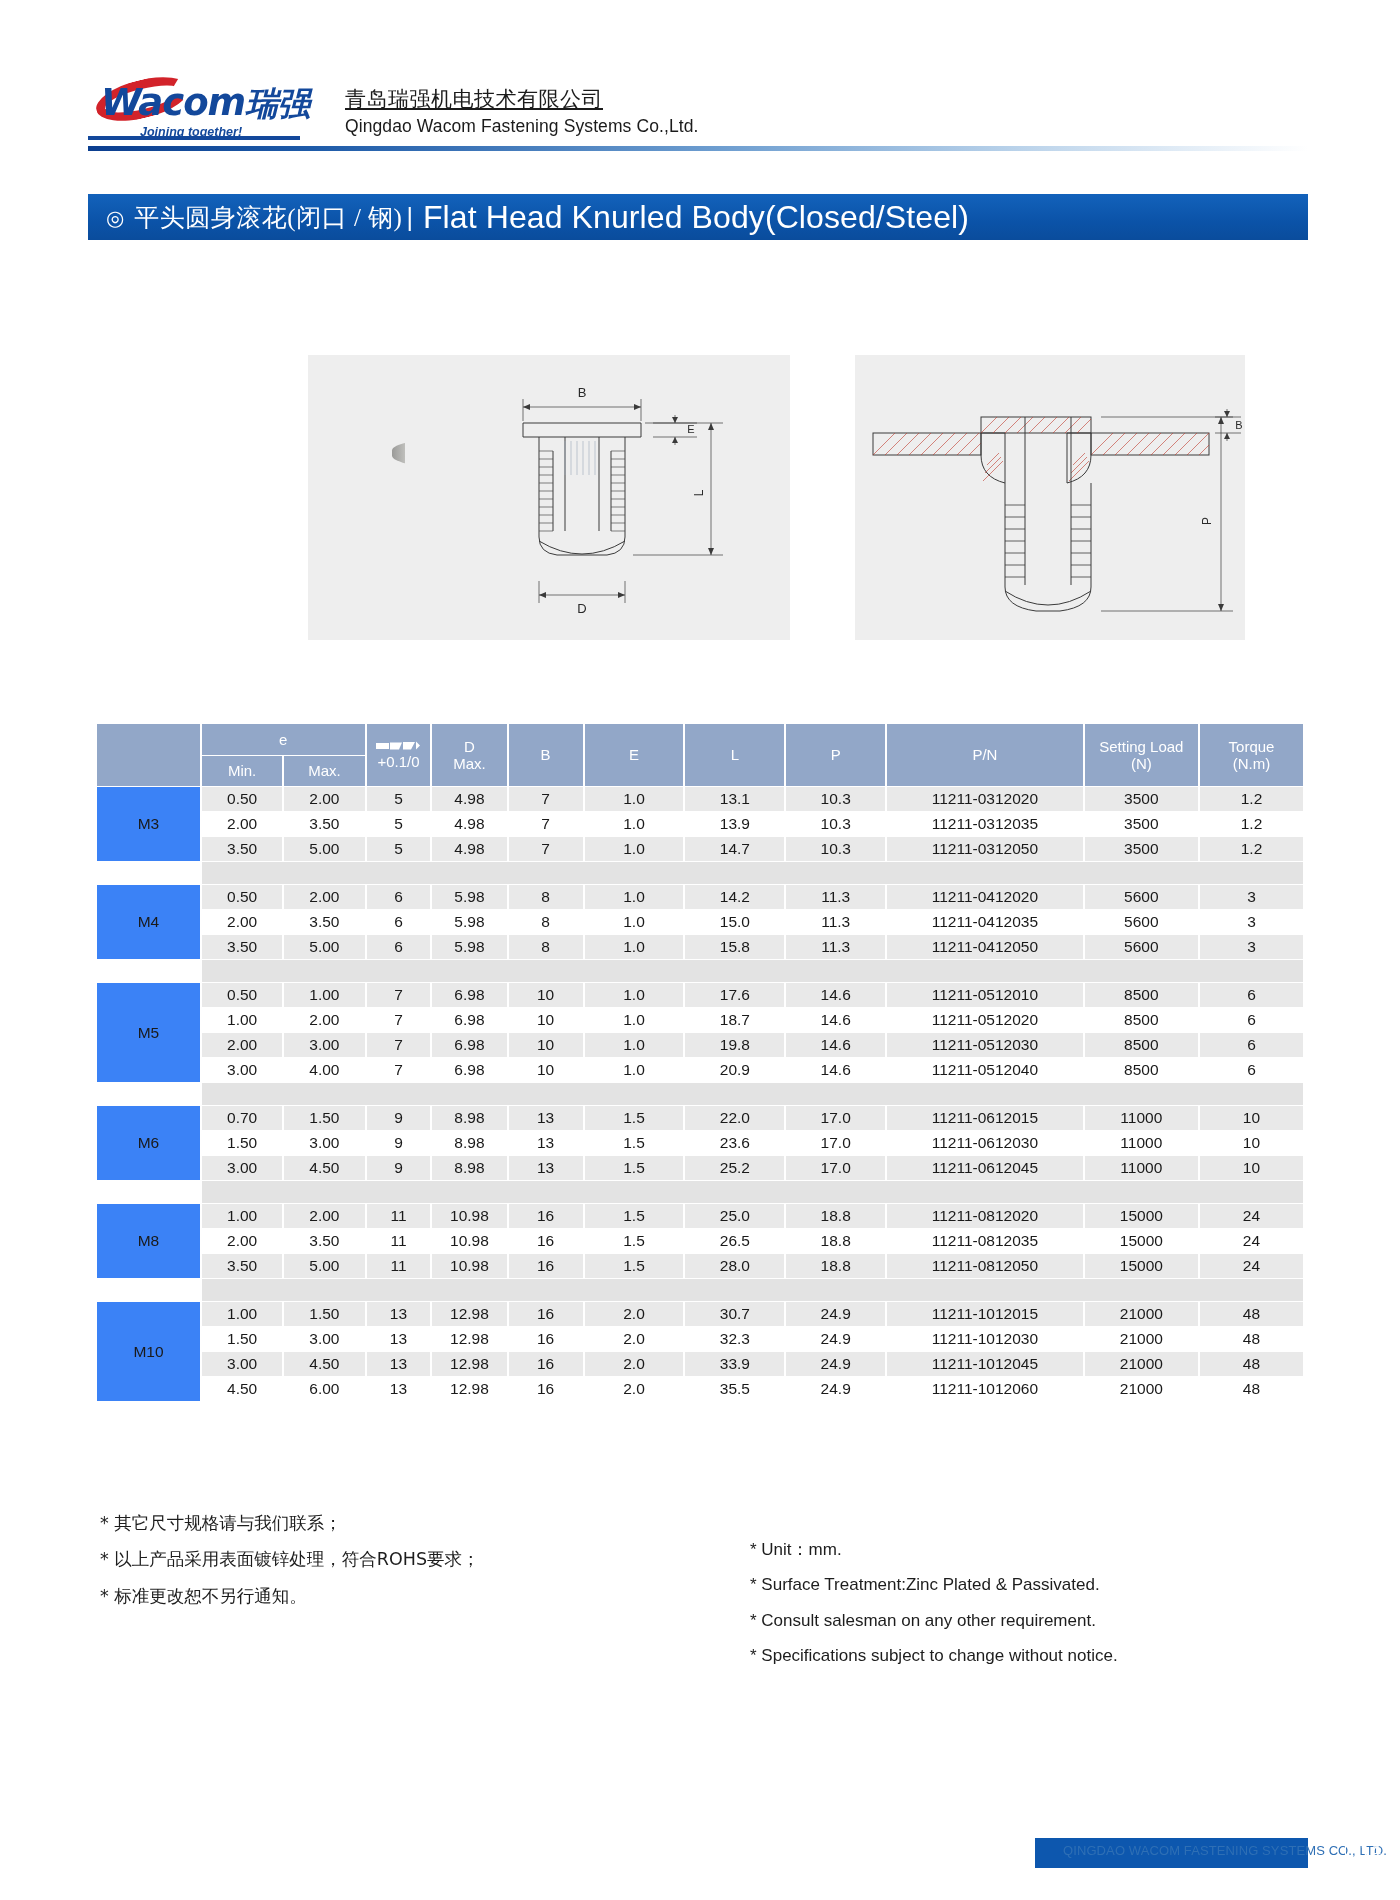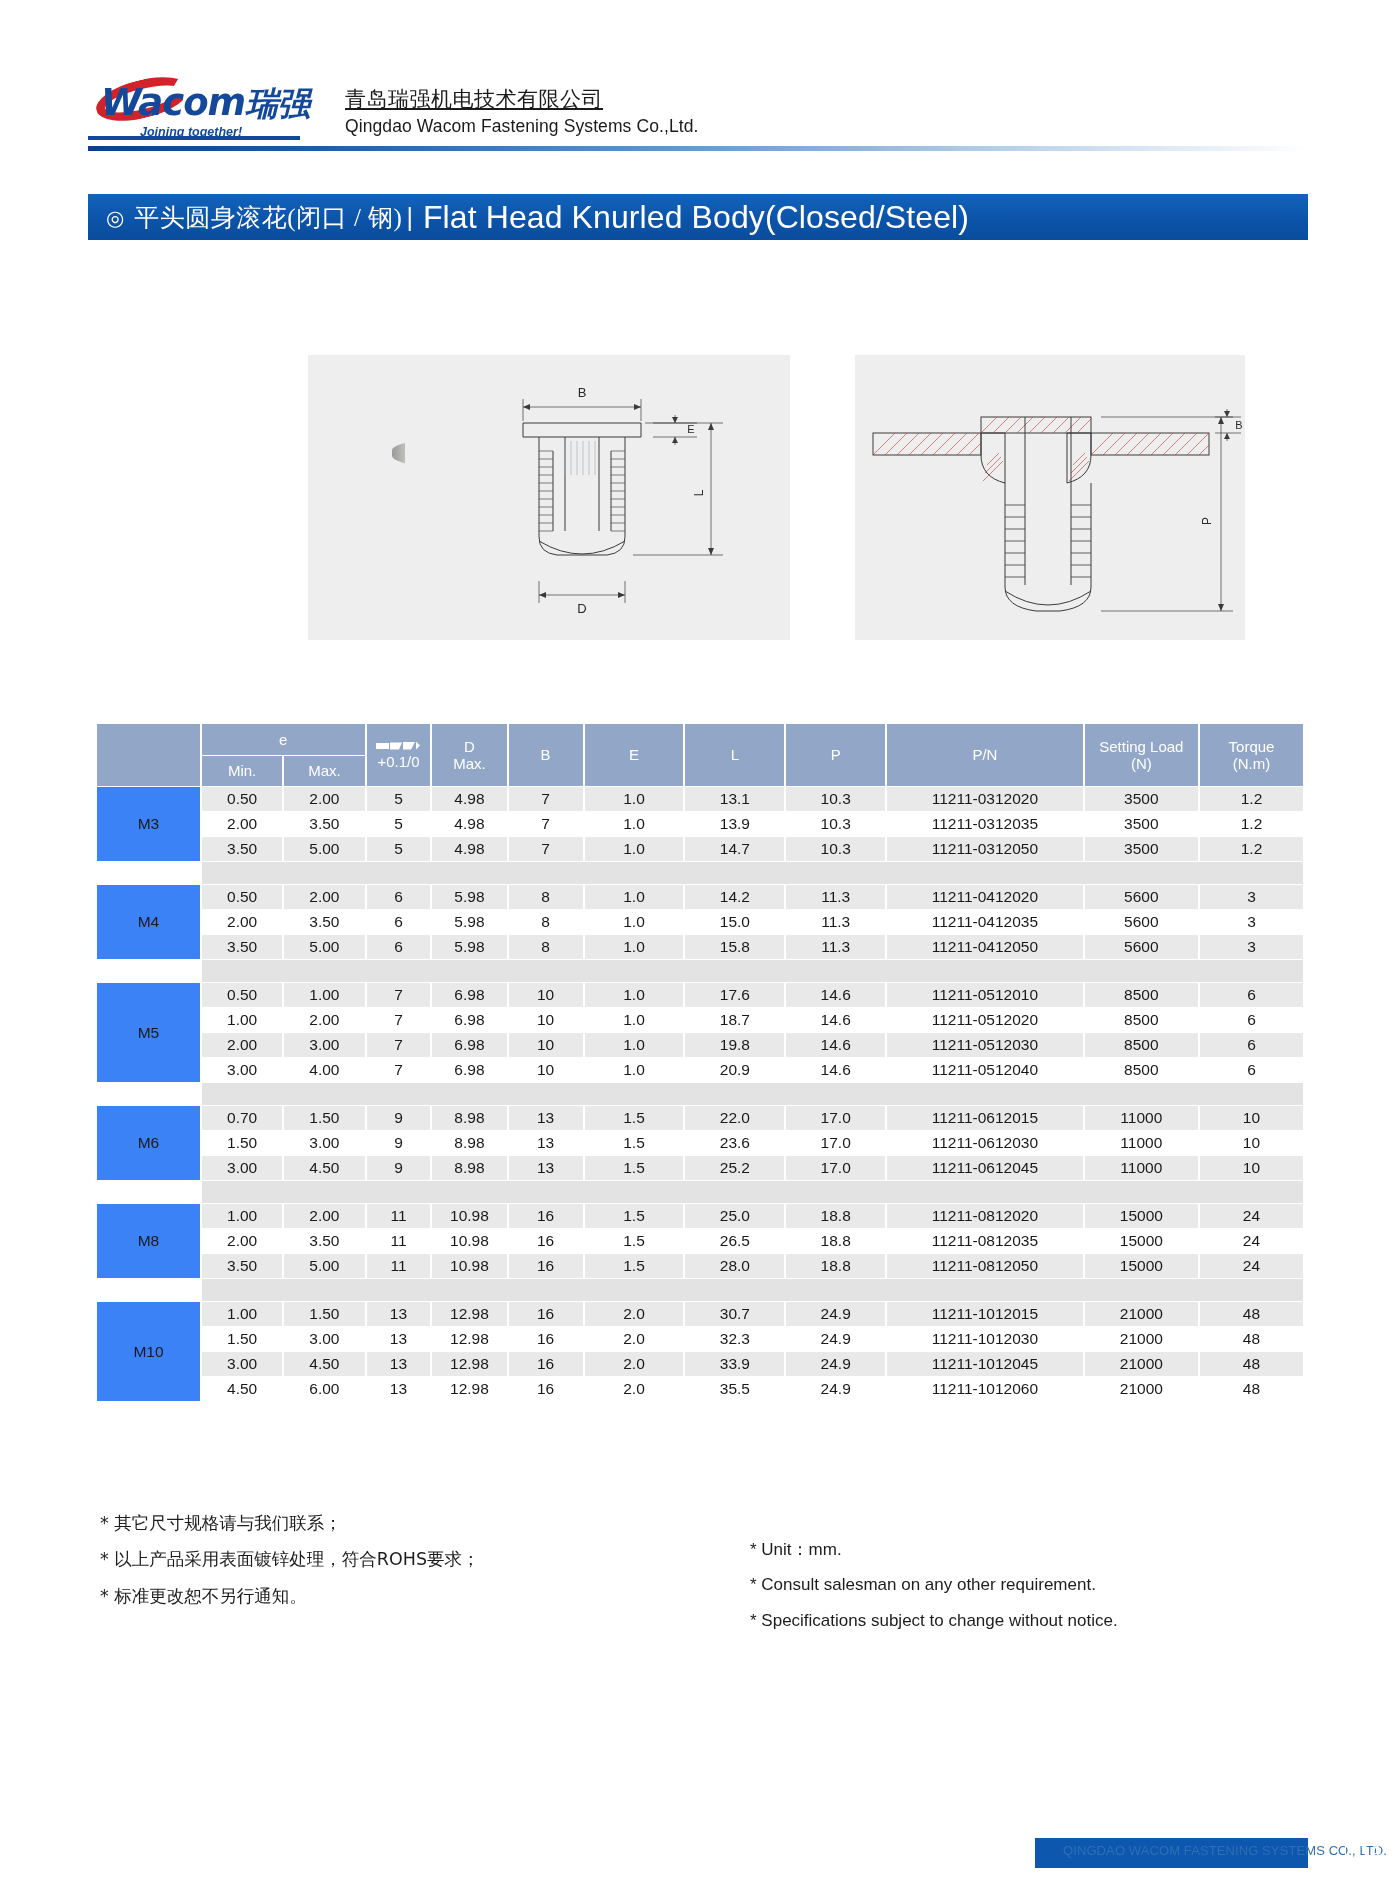--- a/index.html
+++ b/index.html
@@ -794,20 +794,21 @@
 </table>
 
 <div class="notes">
   <div class="notes-col" id="notes-cn">
       <div class="note-line">* 其它尺寸规格请与我们联系；</div>
       <div class="note-line">* 以上产品采用表面镀锌处理，符合ROHS要求；</div>
       <div class="note-line">* 标准更改恕不另行通知。</div>
     </div>
   <div class="notes-col en" id="notes-en">
       <div class="note-line en">* Unit：mm.</div>
+      <div class="note-line en">* Surface Treatment:Zinc Plated &amp; Passivated.</div>
       <div class="note-line en">* Consult salesman on any other requirement.</div>
       <div class="note-line en">* Specifications subject to change without notice.</div>
     </div>
 </div>
 
 <div class="footer-bar"></div>
 <div class="footer-text">QINGDAO WACOM FASTENING SYSTEMS CO., LTD.</div>
 <div class="footer-divider"></div>
 <div class="footer-pageno">14</div>
 

